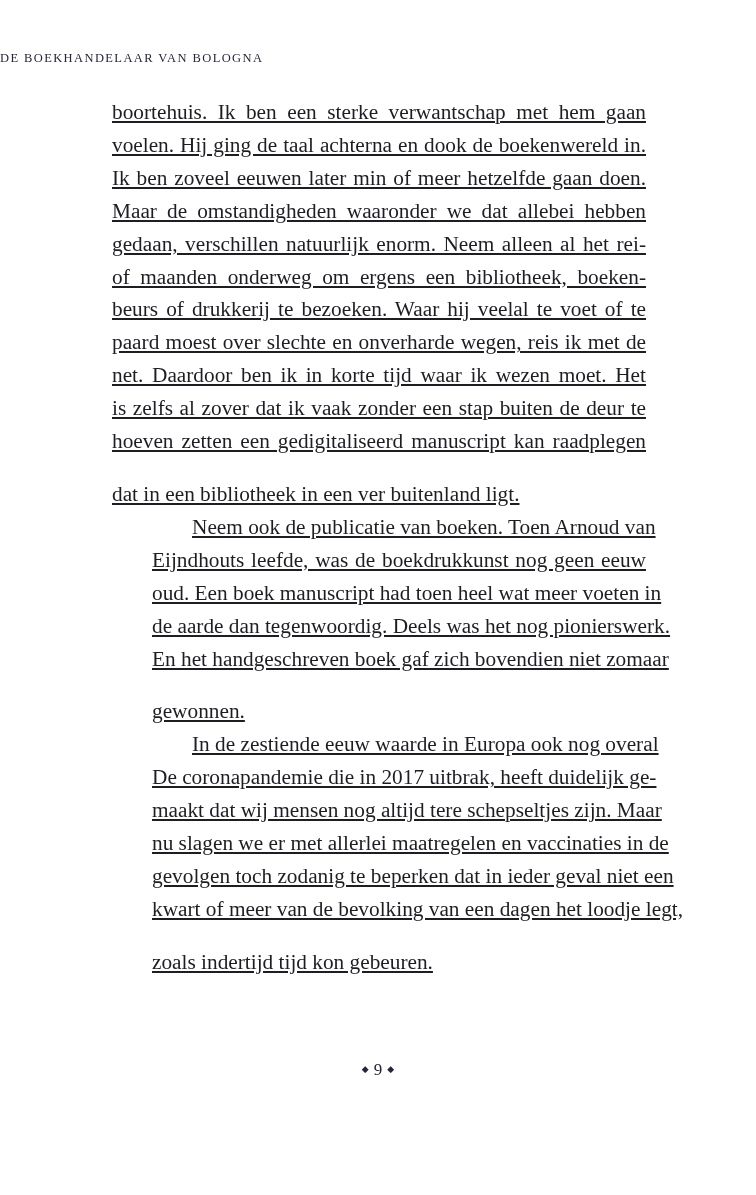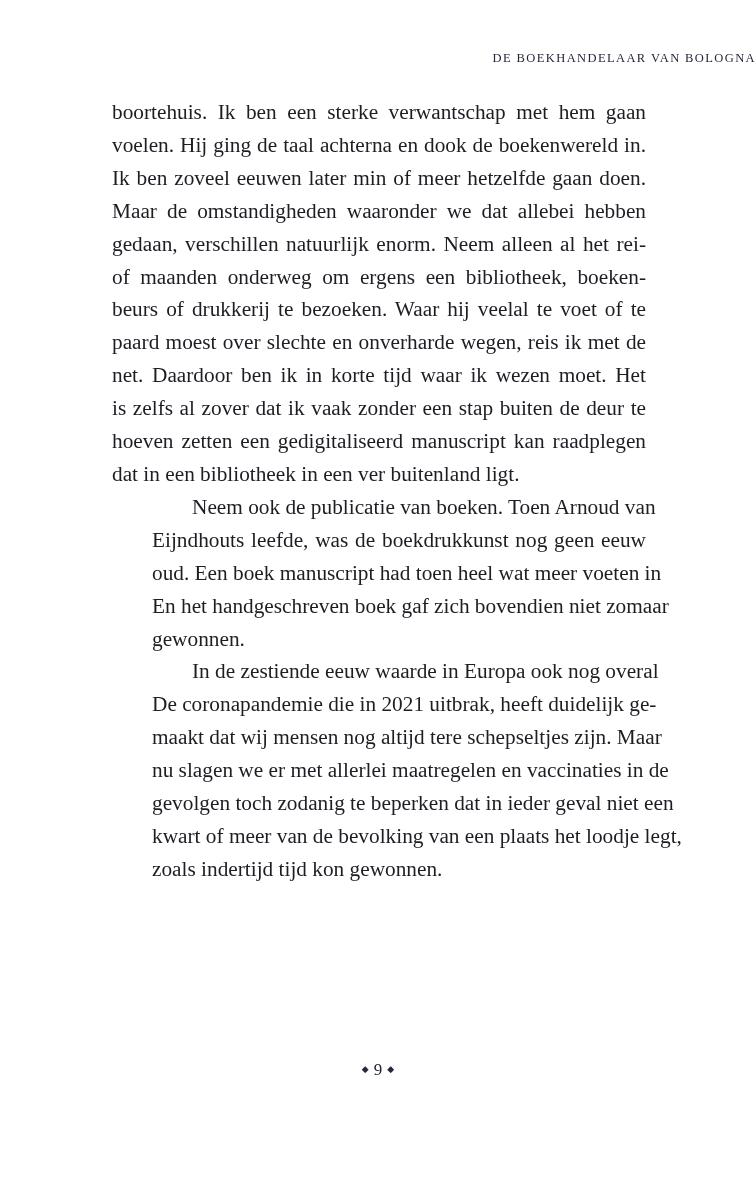--- a/index.html
+++ b/index.html
@@ -13,50 +13,52 @@
       position: relative;
       overflow: hidden;
       color: #1f1d24;
       font-family: "Liberation Serif", "DejaVu Serif", serif;
     }
     .running-head {
       position: absolute;
       top: 51px;
       left: 0;
       width: 756px;
-      text-align: right;
+      text-align: left;
       font-size: 12.5px;
       letter-spacing: 1.4px;
       color: #26253a;
       font-family: "Liberation Serif", "DejaVu Serif", serif;
     }
     .text-block {
       position: absolute;
       top: 96px;
       left: 112px;
       width: 534px;
       font-size: 21.3px;
       line-height: 32.9px;
       text-align: justify;
       hyphens: manual;
+      text-decoration: underline;
     }
     .text-block p {
       margin: 0;
     }
     .text-block p.indent {
       text-indent: 40px;
     }
     .line {
       display: block;
       text-align: justify;
       text-align-last: justify;
       white-space: nowrap;
     }
     .line.last {
       text-align-last: left;
+      margin-top: 20px;
     }
     .folio {
       position: absolute;
       top: 1060px;
       left: 0;
       width: 756px;
       text-align: center;
       font-size: 17px;
       color: #26253a;
     }
@@ -83,29 +85,30 @@
     <span class="line">paard moest over slechte en onverharde wegen, reis ik met de</span>
     <span class="line">net. Daardoor ben ik in korte tijd waar ik wezen moet. Het</span>
     <span class="line">is zelfs al zover dat ik vaak zonder een stap buiten de deur te</span>
     <span class="line">hoeven zetten een gedigitaliseerd manuscript kan raadplegen</span>
     <span class="line last">dat in een bibliotheek in een ver buitenland ligt.</span>
   </p>
   <p class="indent">
     <span class="line" style="padding-left:40px">Neem ook de publicatie van boeken. Toen Arnoud van</span>
     <span class="line">Eijndhouts leefde, was de boekdrukkunst nog geen eeuw</span>
     <span class="line">oud. Een boek manuscript had toen heel wat meer voeten in</span>
+    <span class="line">de aarde dan tegenwoordig. Deels was het nog pionierswerk.</span>
     <span class="line">En het handgeschreven boek gaf zich bovendien niet zomaar</span>
     <span class="line last">gewonnen.</span>
   </p>
   <p class="indent">
     <span class="line" style="padding-left:40px">In de zestiende eeuw waarde in Europa ook nog overal</span>
-    <span class="line">De coronapandemie die in 2021 uitbrak, heeft duidelijk ge-</span>
+    <span class="line">De coronapandemie die in 2017 uitbrak, heeft duidelijk ge-</span>
     <span class="line">maakt dat wij mensen nog altijd tere schepseltjes zijn. Maar</span>
     <span class="line">nu slagen we er met allerlei maatregelen en vaccinaties in de</span>
     <span class="line">gevolgen toch zodanig te beperken dat in ieder geval niet een</span>
-    <span class="line">kwart of meer van de bevolking van een plaats het loodje legt,</span>
-    <span class="line last">zoals indertijd tijd kon gewonnen.</span>
+    <span class="line">kwart of meer van de bevolking van een dagen het loodje legt,</span>
+    <span class="line last">zoals indertijd tijd kon gebeuren.</span>
   </p>
 </div>
 
 <div class="folio">
   <span class="dot">◆</span><span>9</span><span class="dot">◆</span>
 </div>
 
 </body></html>

